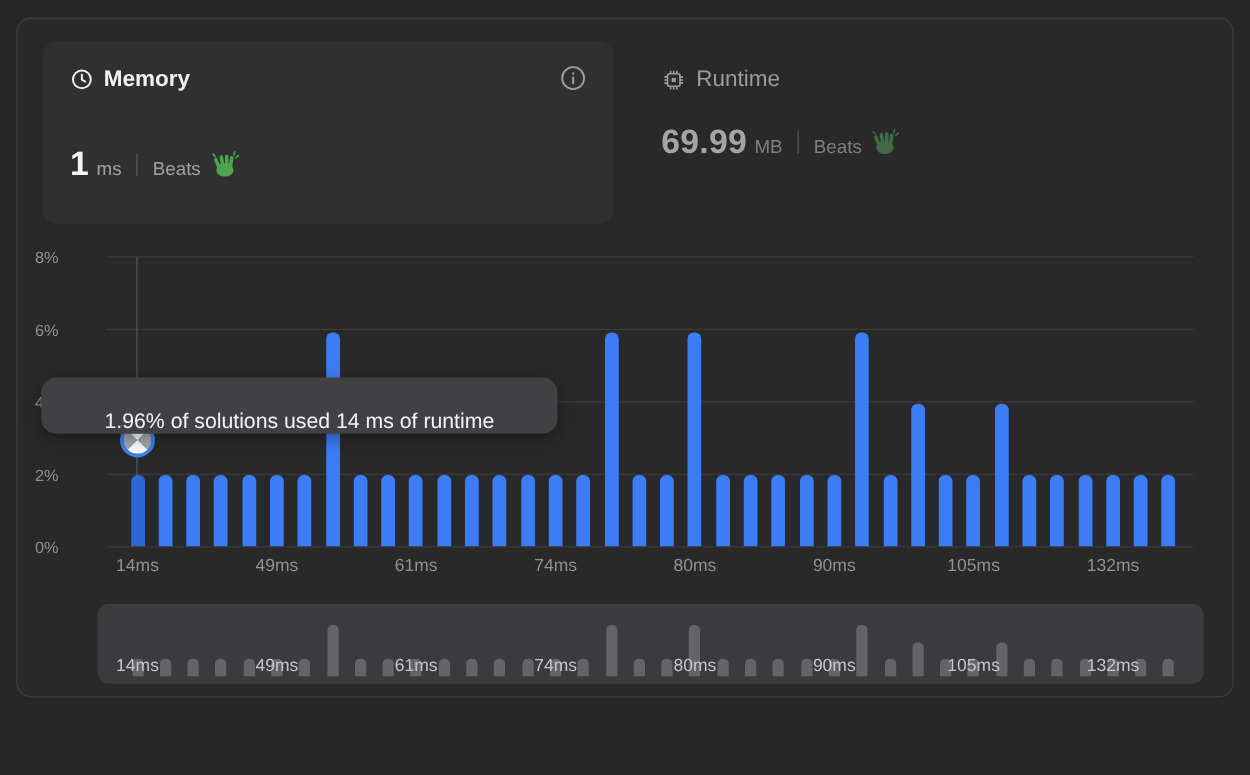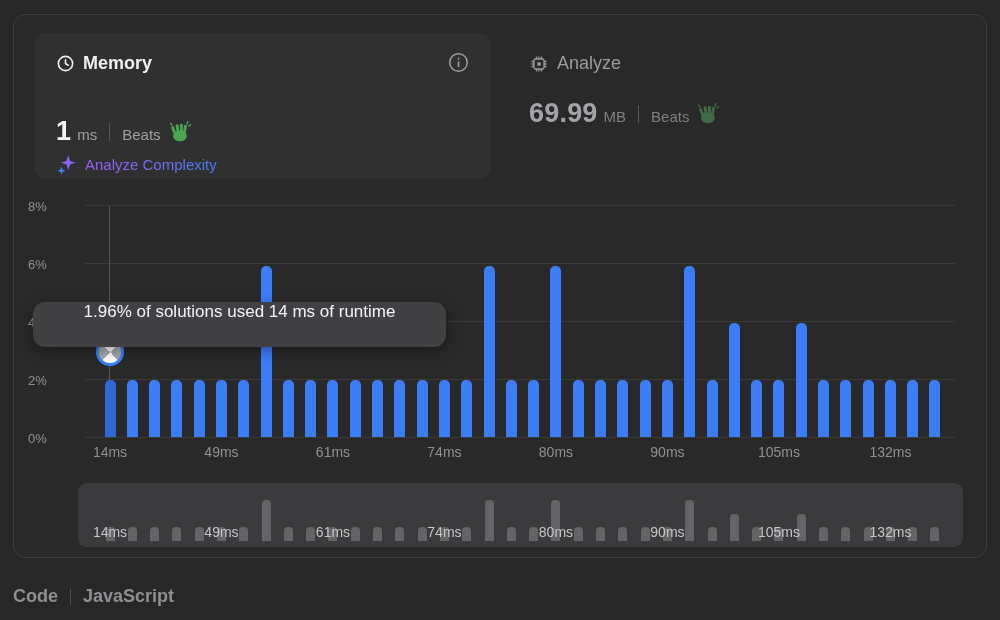--- a/index.html
+++ b/index.html
@@ -42,21 +42,21 @@
   .bar { position:absolute; width:11px; background:var(--bar-color,#3b7df7);
     border-radius:5px 5px 0 0; z-index:2; cursor:pointer; }
   .bar-hi { background:var(--bar-hi-color,#2e68d5); }
   .xtick { position:absolute; top:444px; transform:translateX(-50%); font-size:14px; color:#8f9193; z-index:2; }
 
   .hover-dot { position:absolute; left:96px; top:338px; width:28px; height:28px; border-radius:50%;
     border:3px solid #3b82f6; z-index:3;
     background:conic-gradient(from 45deg,#a7abb0 0 90deg,#ffffff 0 180deg,#a7abb0 0 270deg,#ffffff 0 360deg); }
 
   .tooltip { position:absolute; left:33px; top:302px; width:413px; height:45px;
-    background:#414144; border-radius:12px; z-index:5; display:flex; align-items:flex-start; justify-content:center;
+    background:#414144; border-radius:12px; z-index:5; display:flex; align-items:flex-end; justify-content:center;
     box-shadow:0 4px 14px rgba(0,0,0,.35); }
   .tooltip-text { font-size:17px; color:#f3f4f6; white-space:nowrap; }
 
   
   .mini-panel { position:absolute; left:78px; top:483px; width:885px; height:64px;
     background:#3b3b3d; border-radius:9px; z-index:0; }
   .mini-bar { position:absolute; width:9px; background:#646466; border-radius:4px 4px 0 0; z-index:1; }
   .mini-label { position:absolute; top:524px; transform:translateX(-50%); font-size:14px; font-weight:500;
     color:#c6c7c9; z-index:2; }
 
@@ -105,46 +105,31 @@
               <ellipse cx="11.4" cy="16.6" rx="7.2" ry="5.6"></ellipse>
             </g>
             <g stroke="#4aa54e" stroke-width="1.4" stroke-linecap="round">
               <line x1="1.6" y1="3.4" x2="3.2" y2="5.4"></line>
               <line x1="19.6" y1="1.6" x2="18.9" y2="4.2"></line>
               <line x1="22.6" y1="4.8" x2="20.6" y2="6.4"></line>
             </g>
           </svg>
         </span>
       </div>
-      <div class="analyze-row">
-        <span>
-          <svg width="21" height="21" viewBox="0 0 24 24">
-            <defs>
-              <linearGradient id="sg" x1="0" y1="0" x2="1" y2="1">
-                <stop offset="0" stop-color="#b05af5"></stop>
-                  <stop offset="1" stop-color="#6f6af8"></stop>
-              </linearGradient>
-            </defs>
-            <path d="M14 1.5 L16 8 L22.5 10 L16 12 L14 18.5 L12 12 L5.5 10 L12 8 Z" fill="url(#sg)"></path>
-            <path d="M6.3 14.5 L7.6 17.7 L10.8 19 L7.6 20.3 L6.3 23.5 L5 20.3 L1.8 19 L5 17.7 Z" fill="#3b82f6"></path>
-          </svg>
-        </span>
-        <span class="analyze-text">Analyze Complexity</span>
-      </div>
     </div>
 
     <div class="memory-head">
       <span>
         <svg width="20" height="20" viewBox="0 0 24 24" fill="none" stroke="#9a9c9e" stroke-width="1.6">
           <rect x="6" y="6" width="12" height="12" rx="2"></rect>
           <rect x="10" y="10" width="4" height="4" fill="#9a9c9e" stroke="none"></rect>
           <path d="M9 6V3 M12 6V3 M15 6V3 M9 21v-3 M12 21v-3 M15 21v-3 M6 9H3 M6 12H3 M6 15H3 M21 9h-3 M21 12h-3 M21 15h-3"></path>
         </svg>
       </span>
-      <span class="memory-title">Analyze</span>
+      <span class="memory-title">Runtime</span>
     </div>
     <div class="stats-row mem" style="left:515px; top:83px;">
       <span class="big-num">69.99</span>
       <span class="small-unit">MB</span>
       <span class="vdivider"></span>
       <span class="beats-label">Beats</span>
       <span class="hand">
         <svg width="23" height="23" viewBox="0 0 24 24">
           <g fill="#3f6b42">
             <rect x="3.6" y="6.2" width="3" height="10" rx="1.5" transform="rotate(-22 5.1 11.2)"></rect>
@@ -280,18 +265,13 @@
       <div class="mini-label" style="left: 110px;">14ms</div>
       <div class="mini-label" style="left: 221.485px;">49ms</div>
       <div class="mini-label" style="left: 332.97px;">61ms</div>
       <div class="mini-label" style="left: 444.455px;">74ms</div>
       <div class="mini-label" style="left: 555.94px;">80ms</div>
       <div class="mini-label" style="left: 667.425px;">90ms</div>
       <div class="mini-label" style="left: 778.91px;">105ms</div>
       <div class="mini-label" style="left: 890.395px;">132ms</div>
     </div>
 
-  <div class="footer">
-    <span class="footer-item">Code</span>
-    <span class="footer-div"></span>
-    <span class="footer-item">JavaScript</span>
-  </div>
 </div>
 
 </body></html>

